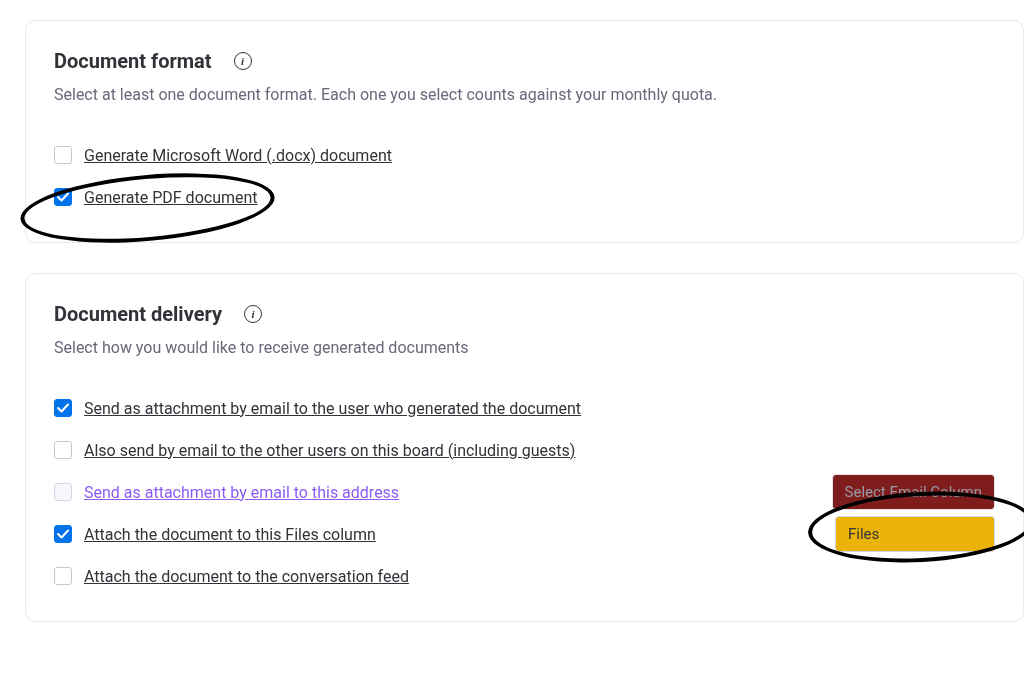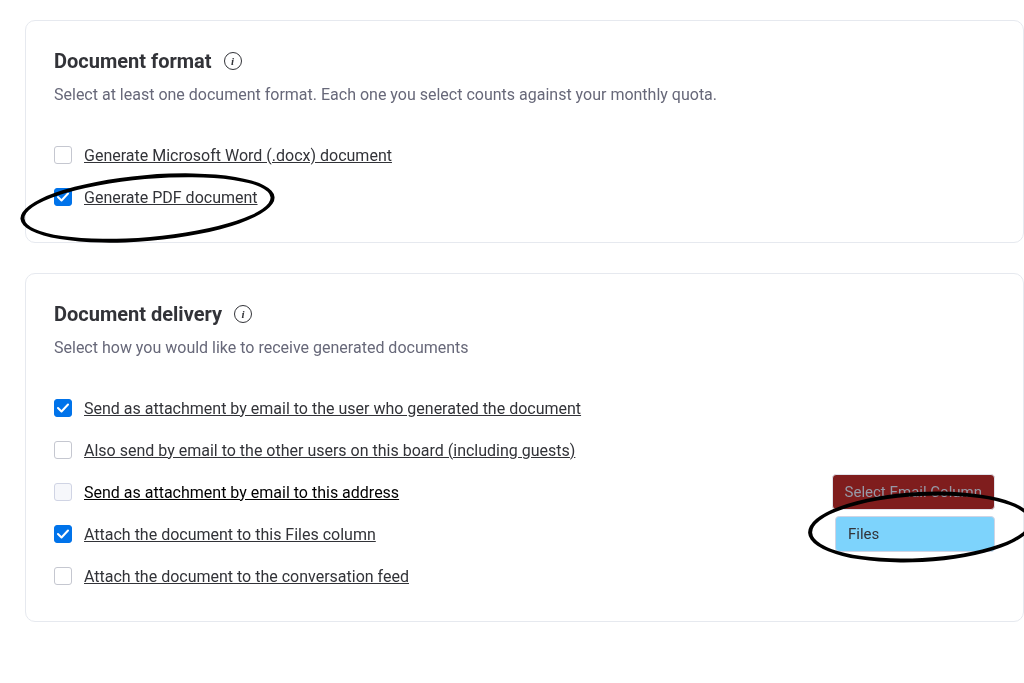--- a/index.html
+++ b/index.html
@@ -14,21 +14,21 @@
   .card {
     border: 1px solid #e6e9ef;
     border-radius: 10px;
     padding: 28px 28px 24px 28px;
     margin-bottom: 30px;
     position: relative;
   }
   .card-title-row {
     display: flex;
     align-items: center;
-    gap: 12px;
+    gap: 22px;
   }
   .card-title {
     font-size: 20px;
     font-weight: 700;
     color: #323338;
   }
   .info-icon {
     width: 18px;
     height: 18px;
     border: 1.5px solid #323338;
@@ -82,27 +82,27 @@
   .checkbox.disabled {
     background: #f6f7fb;
     border-color: #d0d4e4;
   }
   .option-label {
     font-size: 16px;
     color: #323338;
     text-decoration: underline;
   }
   .option-label.disabled {
-    color: #000000;
+    color: #8b5cf6;
     text-align: right;
   }
   .select-box {
     border: 1px solid #d0d4e4;
     border-radius: 4px;
-    background: #7dd3fc;
+    background: #eab308;
     padding: 8px 12px;
     min-width: 160px;
     font-size: 15px;
     color: #323338;
   }
   .select-box.disabled {
     background: #7f1d1d;
     color: #9699a6;
     border-color: #e1e3eb;
   }

